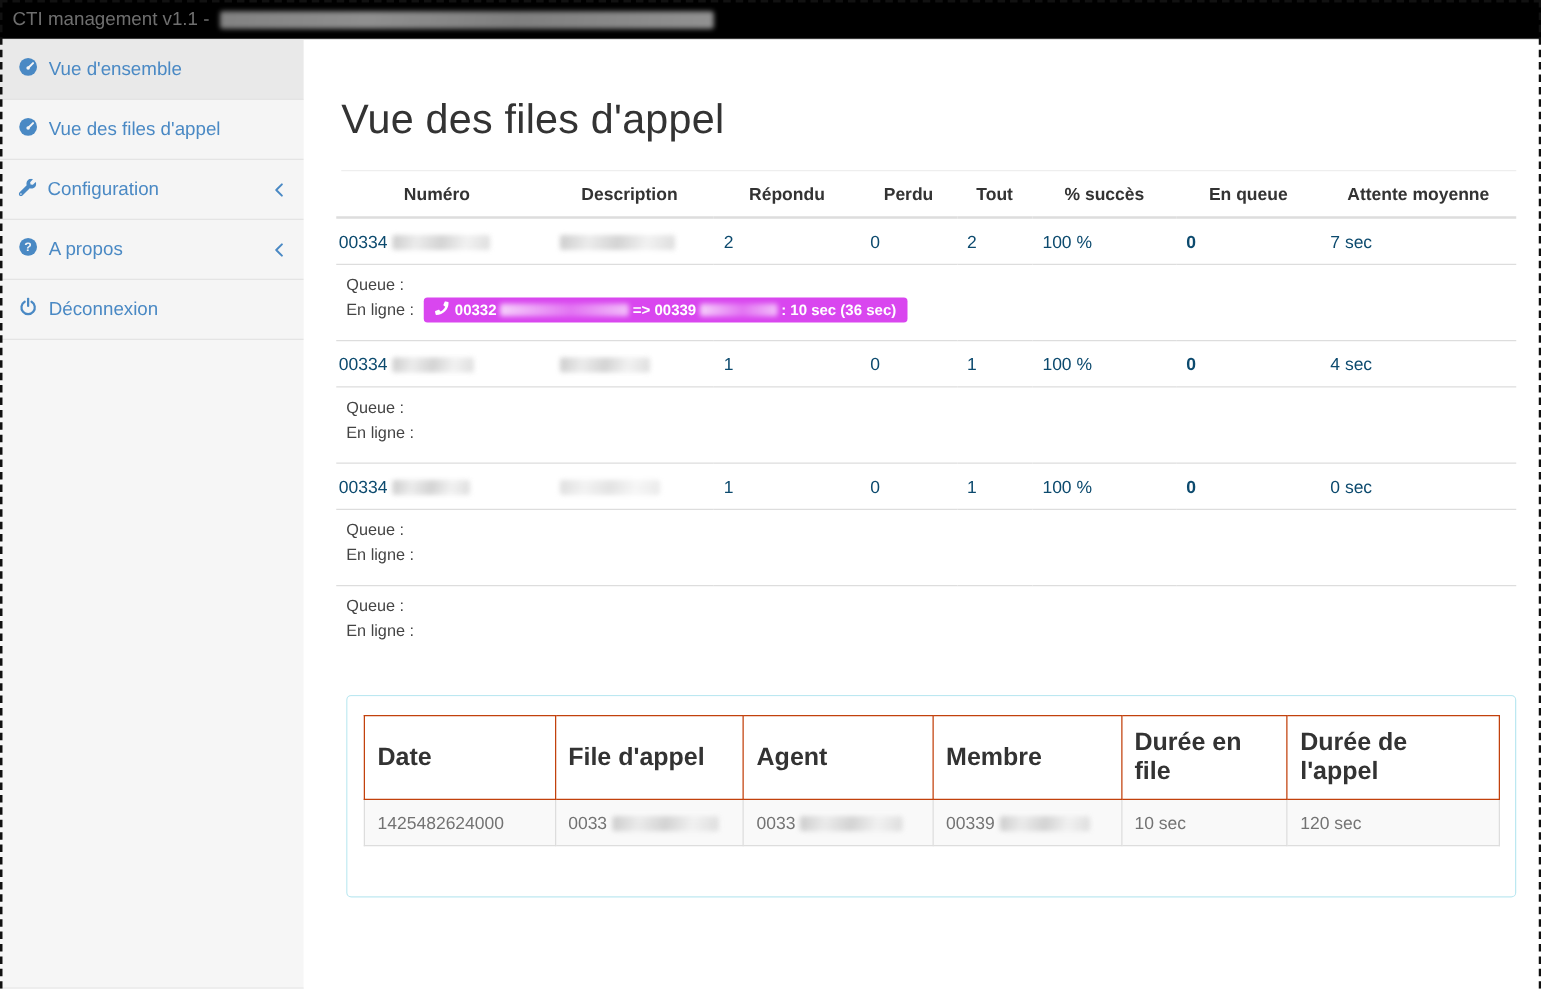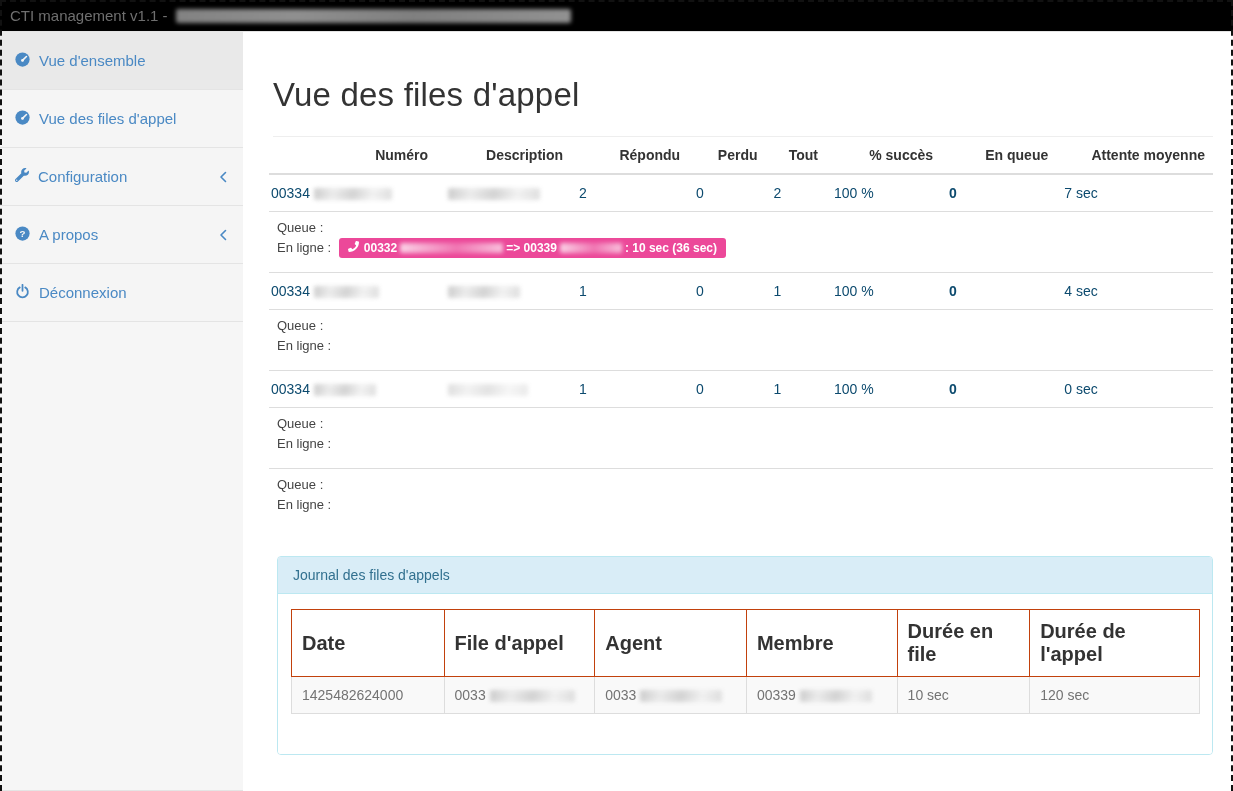--- a/index.html
+++ b/index.html
@@ -33,52 +33,52 @@
   .badge-redact { height: 10px; margin: 0 3px;
     background: linear-gradient(90deg,rgba(255,255,255,.75),rgba(255,255,255,.25) 55%,rgba(255,255,255,.65));
     filter: blur(2px); opacity: 1; }
 
   
   .app-body { display: flex; flex: 1; min-height: 0; }
 
   
   .sidebar { width: 243px; flex: 0 0 243px; background: #f6f6f6; border-bottom: 1px solid #e4e4e4; }
   .side-item {
-    display: flex; align-items: center; gap: 9px; height: 58px; padding: 0 15px;
+    display: flex; align-items: center; gap: 9px; height: 48px; padding: 0 15px;
     color: #4a89c4; font-size: 15px; text-decoration: none; cursor: pointer;
     border-bottom: 1px solid #e4e4e4; background: #f5f5f5;
   }
   .side-item.active { background: #e9e9e9; }
   .side-item .chev { margin-left: auto; display: flex; align-items: center; }
   .side-item svg { flex: 0 0 auto; }
 
   
   .content { flex: 1; background: #fff; padding: 0 20px 0 26px; overflow: hidden; }
   h1.page-title {
     font-size: 33px; font-weight: 500; color: #333; letter-spacing: .2px;
     margin: 44px 0 0 4px; padding-bottom: 22px; border-bottom: 1px solid #eee;
   }
 
   
   table.queue { width: 100%; border-collapse: collapse; margin-top: 0; }
   table.queue th {
-    text-align: right; font-weight: bold; font-size: 14px; color: #333;
+    text-align: center; font-weight: bold; font-size: 14px; color: #333;
     padding: 10px 8px; border-bottom: 2px solid #ddd;
   }
   table.queue td { padding: 10px 8px; font-size: 14px; color: #0c4a6e; border-top: 1px solid #ddd; }
   table.queue tr.vals td { border-top: 1px solid #ddd; }
   table.queue tr.sub td { border-top: 1px solid #ddd; padding: 6px 8px 14px 8px; font-size: 13px; color: #444; }
   table.queue thead th:first-child { padding-left: 2px; }
   table.queue td:first-child { padding-left: 2px; }
   td.bold, .bold { font-weight: bold; }
   .qline { line-height: 20px; }
 
   
   .badge-call {
-    display: inline-flex; align-items: center; background: #ec4899; color: #fff;
+    display: inline-flex; align-items: center; background: #d946ef; color: #fff;
     font-size: 12px; font-weight: bold; border-radius: 3px; padding: 3px 9px;
     margin-left: 4px; line-height: 14px; white-space: nowrap;
   }
   .badge-call svg { margin-right: 5px; }
 
   
   .panel {
     margin: 27px 0 0 8px; border: 1px solid #bce8f1; border-radius: 4px;
     background: #fff; overflow: hidden;
   }
@@ -270,21 +270,20 @@
             <td colspan="8">
               <div class="qline">Queue :</div>
               <div class="qline">En ligne :</div>
             </td>
           </tr>
 
         </tbody>
       </table>
 
       <div class="panel">
-        <div class="panel-heading">Journal des files d'appels</div>
         <div class="panel-body">
           <table class="journal">
             <colgroup>
               <col style="width:16.8%">
                 <col style="width:16.6%">
                 <col style="width:16.7%">
               <col style="width:16.6%">
                 <col style="width:14.6%">
                 <col style="width:18.7%">
             </colgroup>

